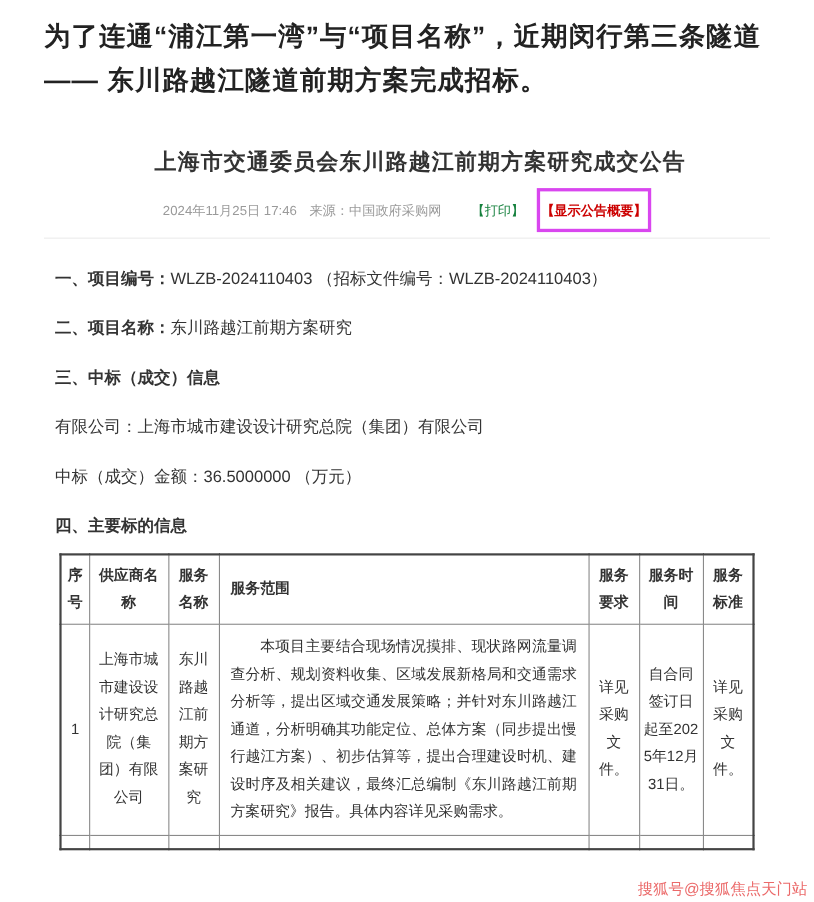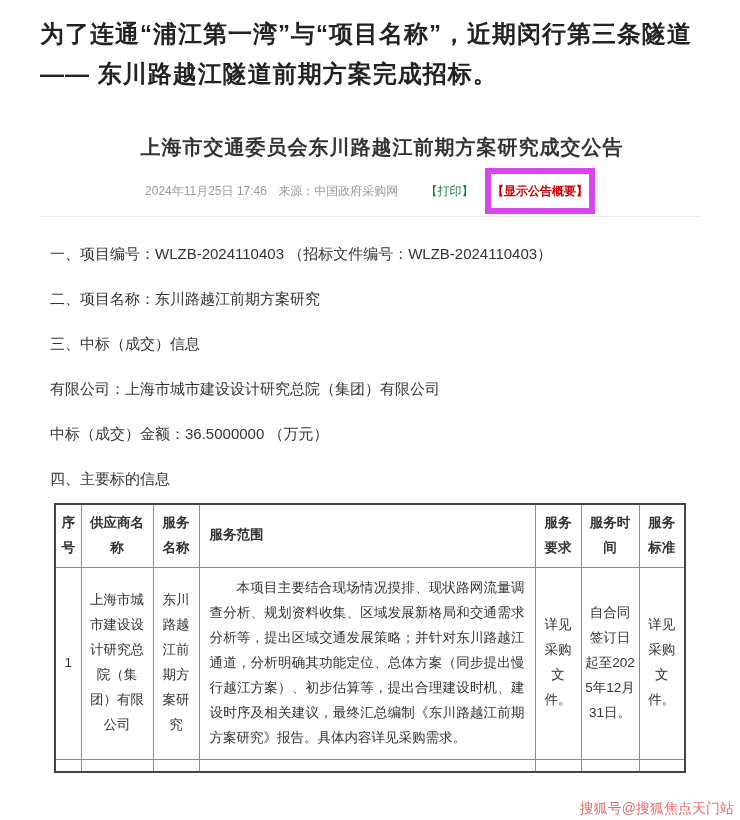--- a/index.html
+++ b/index.html
@@ -38,35 +38,35 @@
   .meta .src { margin-left: 8px; }
   .meta .print {
     margin-left: 24px;
     color: #15803d;
     cursor: pointer;
   }
   .meta .summary {
     margin-left: 8px;
     color: #cc0000;
     font-weight: 700;
-    border: 6px solid #d946ef;
+    border: 3px solid #d946ef;
     padding: 10px 1px;
     cursor: pointer;
   }
   .divider {
     margin: 16px 40px 0 40px;
     border-bottom: 1px solid #ececec;
   }
   .content {
     padding: 26px 50px 0 50px;
     font-size: 15px;
     color: #333;
   }
   .field { margin-bottom: 24px; line-height: 21px; }
-  .field .lbl-bold { font-weight: 400; }
+  .field .lbl-bold { font-weight: 700; }
   .field:last-child { margin-bottom: 12px; }
   .info-table {
     table-layout: fixed;
     border-collapse: collapse;
     width: 630px;
     margin: 14px auto 16px auto;
     border: 2px solid #444;
   }
   .info-table th, .info-table td {
     border: 1px solid #8a8a8a;

